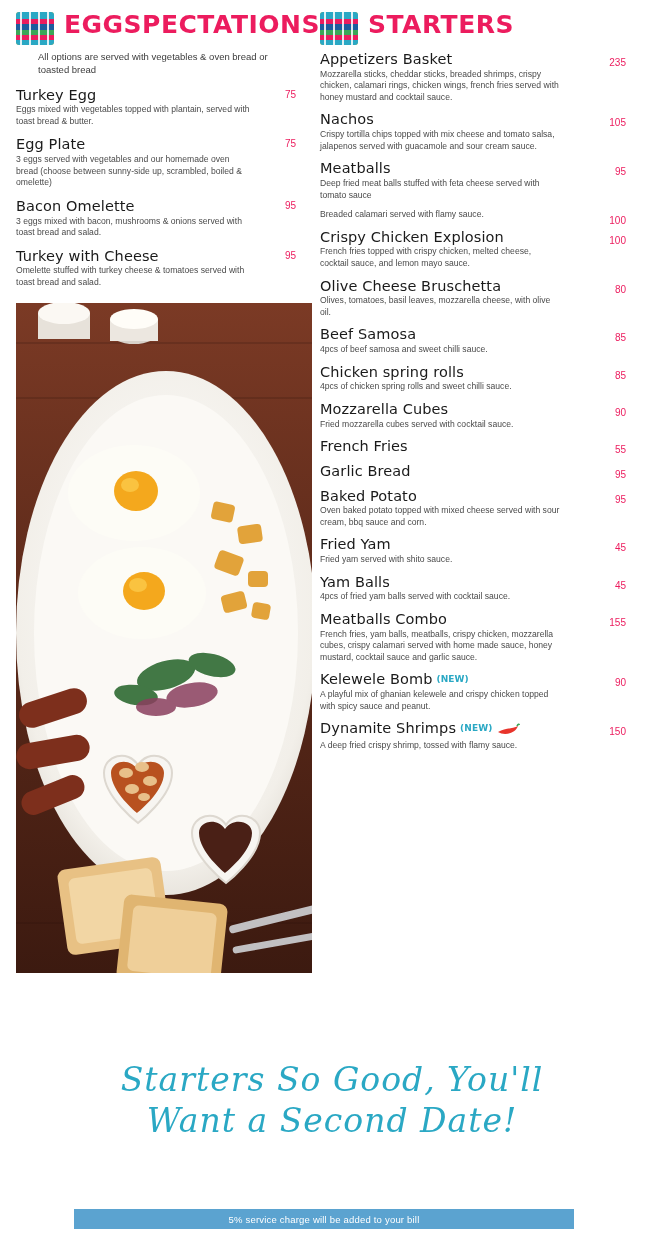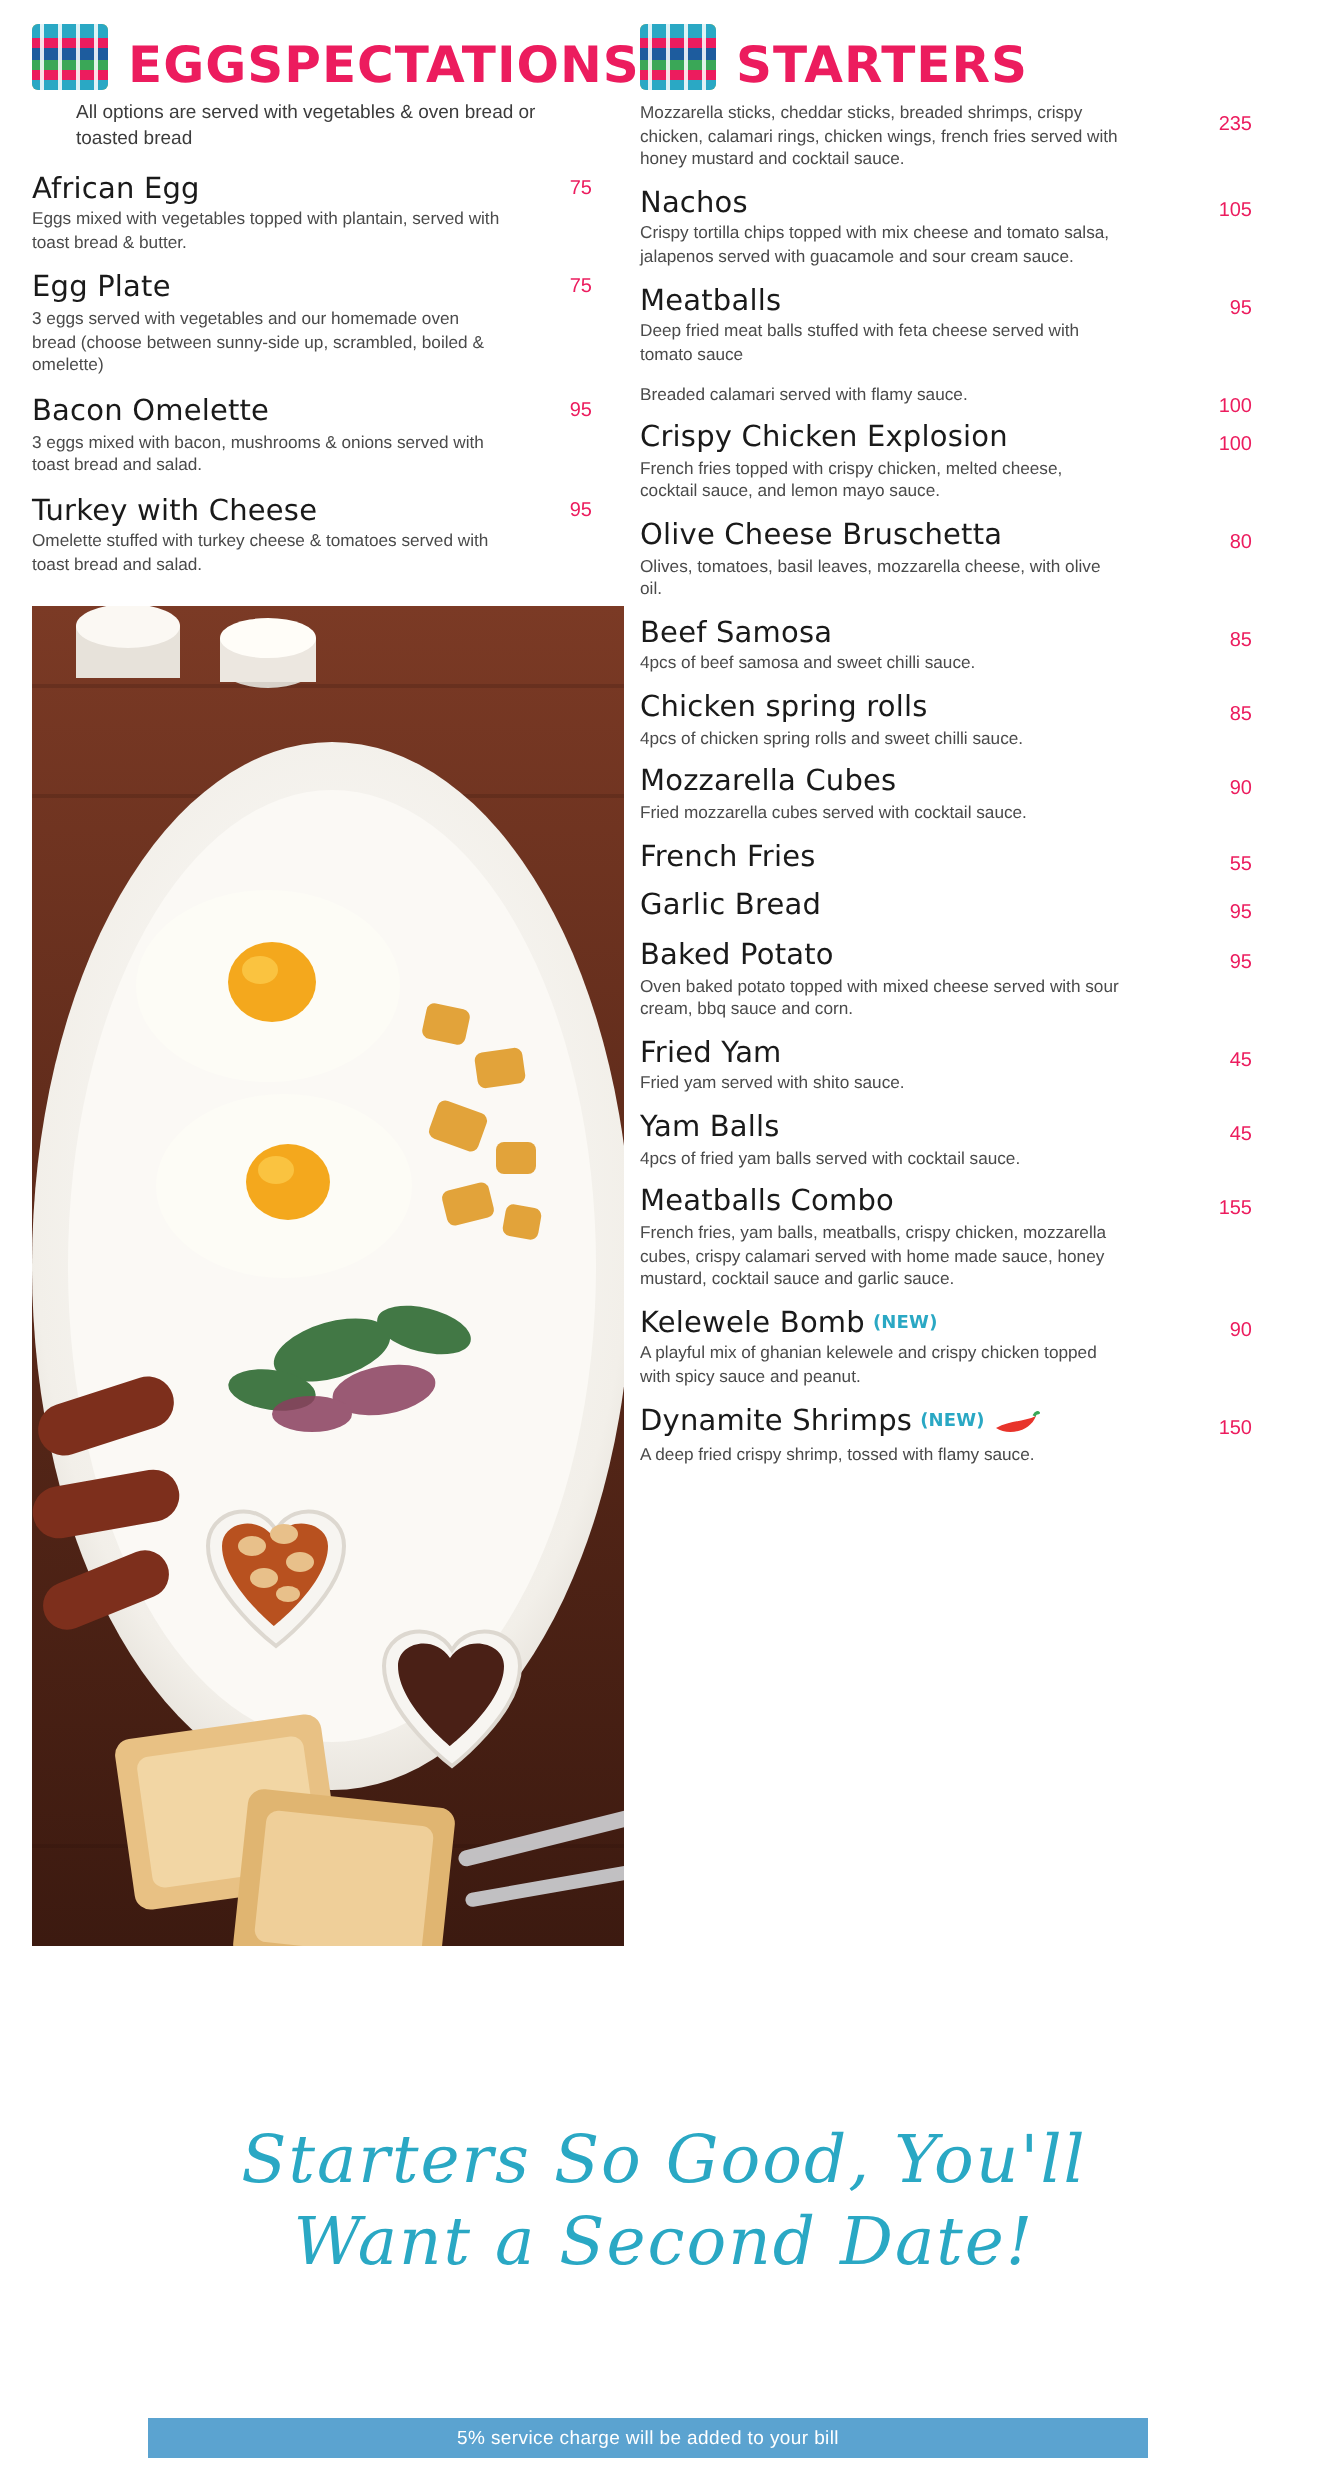--- a/index.html
+++ b/index.html
@@ -21,21 +21,21 @@
     display: flex;
     width: 664px;
     padding: 12px 0 0 0;
   }
   .col-left { width: 310px; padding: 0 14px 0 16px; }
   .col-right { width: 354px; padding: 0 18px 0 10px; }
 
   
   .sec-head {
     display: flex;
-    align-items: flex-end;
+    align-items: flex-start;
     gap: 10px;
     margin-bottom: 6px;
   }
   .sec-title {
     font-family: "DejaVu Sans", sans-serif;
     font-weight: bold;
     font-size: 25px;
     letter-spacing: 0.5px;
     color: #ec1c5e;
     line-height: 1;
@@ -172,21 +172,21 @@
               <rect x="31" y="0" width="2" height="33"></rect>
             </g>
           </svg>
         </span>
         <span class="sec-title">EGGSPECTATIONS</span>
       </div>
 
       <div class="intro-note">All options are served with vegetables &amp; oven bread or toasted bread</div>
 
       <div class="item">
-        <div class="item-name">African Egg</div>
+        <div class="item-name">Turkey Egg</div>
         <div class="item-desc">Eggs mixed with vegetables topped with plantain, served with toast bread &amp; butter.</div>
         <div class="price">75</div>
       </div>
 
       <div class="item">
         <div class="item-name">Egg Plate</div>
         <div class="item-desc">3 eggs served with vegetables and our homemade oven bread (choose between sunny-side up, scrambled, boiled  &amp; omelette)</div>
         <div class="price">75</div>
       </div>
 
@@ -321,20 +321,21 @@
               <rect x="13" y="0" width="2" height="33"></rect>
               <rect x="22" y="0" width="2" height="33"></rect>
               <rect x="31" y="0" width="2" height="33"></rect>
             </g>
           </svg>
         </span>
         <span class="sec-title">STARTERS</span>
       </div>
 
       <div class="item">
+        <div class="item-name">Appetizers Basket</div>
         <div class="item-desc">Mozzarella sticks, cheddar sticks, breaded shrimps, crispy chicken, calamari rings, chicken wings, french fries served with honey mustard and cocktail sauce.</div>
         <div class="price">235</div>
       </div>
       <div class="item">
         <div class="item-name">Nachos</div>
         <div class="item-desc">Crispy tortilla chips topped with mix cheese and tomato salsa, jalapenos served with guacamole and sour cream sauce.</div>
         <div class="price">105</div>
       </div>
       <div class="item">
         <div class="item-name">Meatballs</div>

